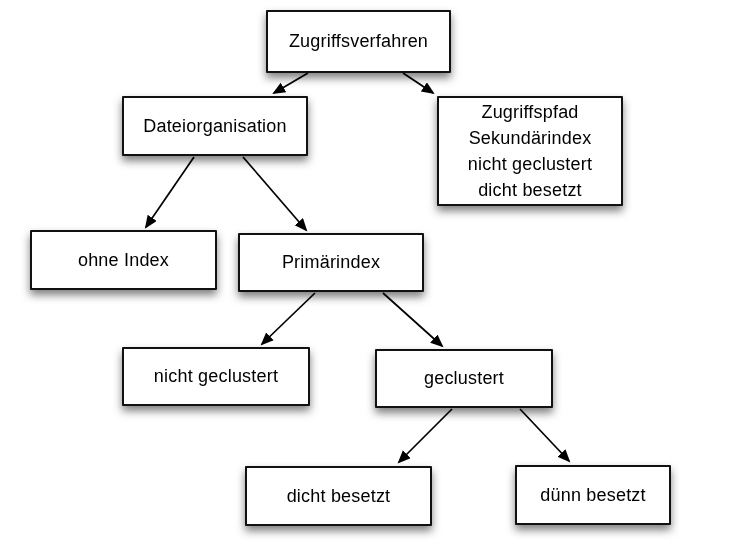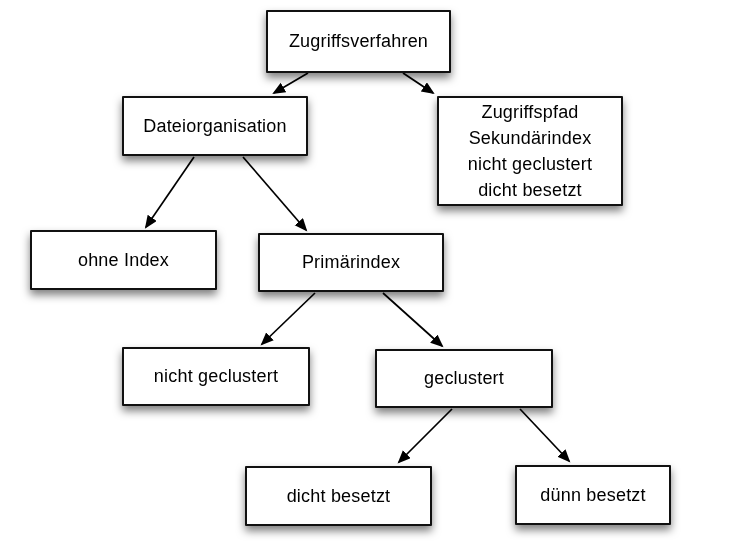--- a/index.html
+++ b/index.html
@@ -47,21 +47,21 @@
     justify-content: center;
     line-height: 26px;
   }
   .node .it {
   }
   
   #n-zugriffsverfahren { left: 266px; top: 10px;  width: 185px; height: 63px; }
   #n-dateiorganisation { left: 122px; top: 96px;  width: 186px; height: 60px; }
   #n-zugriffspfad      { left: 437px; top: 96px;  width: 186px; height: 110px; }
   #n-ohne-index        { left: 30px;  top: 230px; width: 187px; height: 60px; }
-  #n-primaerindex      { left: 258px; top: 233px; width: 186px; height: 59px; }
+  #n-primaerindex      { left: 238px; top: 233px; width: 186px; height: 59px; }
   #n-nicht-geclustert  { left: 122px; top: 347px; width: 188px; height: 59px; }
   #n-geclustert        { left: 375px; top: 349px; width: 178px; height: 59px; }
   #n-dicht-besetzt     { left: 245px; top: 466px; width: 187px; height: 60px; }
   #n-duenn-besetzt     { left: 515px; top: 465px; width: 156px; height: 60px; }
 </style>
 </head>
 <body>
 
 <div class="canvas">
 

